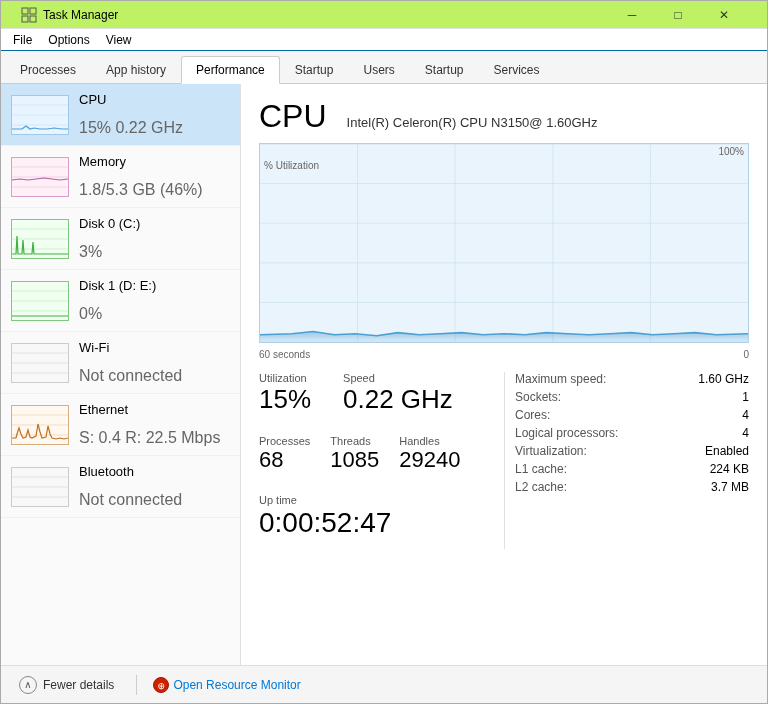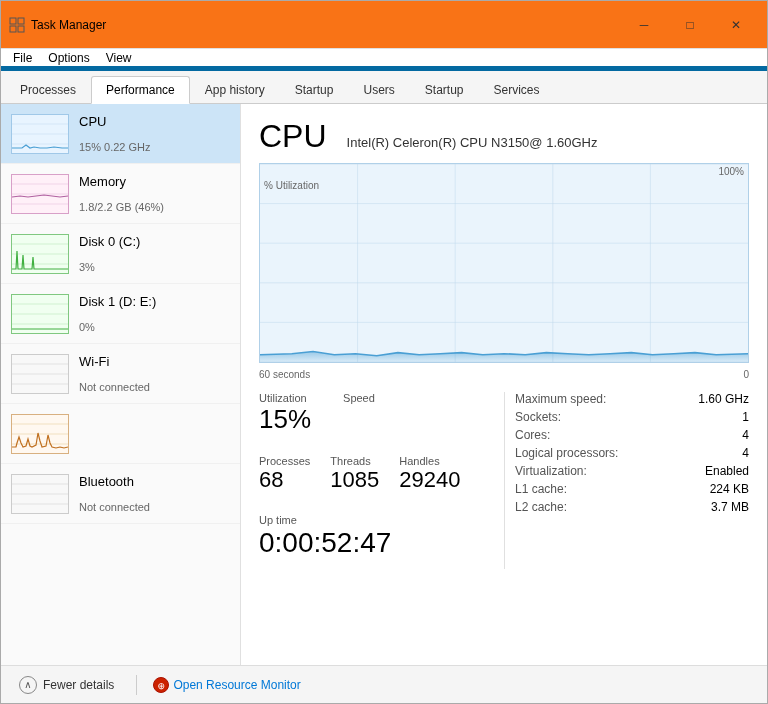--- a/index.html
+++ b/index.html
@@ -13,25 +13,25 @@
     }
     .window {
       width: 768px;
       height: 704px;
       background: #fff;
       border: 1px solid #aaa;
       display: flex;
       flex-direction: column;
     }
     .title-bar {
-      background: #f97316;
-      height: 48px;
-      display: flex;
-      align-items: center;
-      padding: 0 8px;
+      background: #bef264;
+      height: 28px;
+      display: flex;
+      align-items: center;
+      padding: 0 20px;
       border-bottom: 1px solid #e0e0e0;
       user-select: none;
     }
     .title-bar-icon {
       width: 16px;
       height: 16px;
       margin-right: 6px;
       display: flex;
       align-items: center;
       justify-content: center;
@@ -55,21 +55,21 @@
       display: flex;
       align-items: center;
       justify-content: center;
       color: #333;
     }
     .menu-bar {
       height: 22px;
       display: flex;
       align-items: center;
       padding: 0 4px;
-      border-bottom: 5px solid #0369a1;
+      border-bottom: 1px solid #0369a1;
     }
     .menu-item {
       padding: 2px 8px;
       font-size: 12px;
       cursor: pointer;
       border-radius: 2px;
     }
     .tabs-bar {
       display: flex;
       border-bottom: 1px solid #ccc;
@@ -128,21 +128,21 @@
       position: relative;
       overflow: hidden;
     }
     .sidebar-info { flex: 1; }
     .sidebar-label {
       font-size: 13px;
       font-weight: 400;
       color: #000;
     }
     .sidebar-sub {
-      font-size: 11px;
+      font-size: 16px;
       color: #666;
       margin-top: 12px;
     }
     
     .thumb-cpu {
       background: #e8f4ff;
       border-color: #a0c8e8;
     }
     
     .thumb-mem {
@@ -331,22 +331,22 @@
   </div>
 
   <div class="menu-bar">
     <span class="menu-item">File</span>
     <span class="menu-item">Options</span>
     <span class="menu-item">View</span>
   </div>
 
   <div class="tabs-bar">
     <div class="tab">Processes</div>
+    <div class="tab">App history</div>
     <div class="tab active">Performance</div>
-    <div class="tab">App history</div>
     <div class="tab">Startup</div>
     <div class="tab">Users</div>
     <div class="tab">Startup</div>
     <div class="tab">Services</div>
   </div>
 
   <div class="main-content">
 
     <div class="sidebar">
 
@@ -377,21 +377,21 @@
         <div class="sidebar-thumb thumb-mem">
           <svg width="56" height="38" viewBox="0 0 56 38" style="position:absolute;top:0;left:0;">
             <line x1="0" y1="9" x2="56" y2="9" stroke="#e0b8d8" stroke-width="0.5"></line>
             <line x1="0" y1="19" x2="56" y2="19" stroke="#e0b8d8" stroke-width="0.5"></line>
             <line x1="0" y1="29" x2="56" y2="29" stroke="#e0b8d8" stroke-width="0.5"></line>
             <polyline points="0,22 8,21 16,22 24,21 32,20 40,21 48,22 56,21" fill="none" stroke="#b060a0" stroke-width="1.2"></polyline>
           </svg>
         </div>
         <div class="sidebar-info">
           <div class="sidebar-label">Memory</div>
-          <div class="sidebar-sub">1.8/2.2 GB (46%)</div>
+          <div class="sidebar-sub">1.8/5.3 GB (46%)</div>
         </div>
       </div>
 
       <div class="sidebar-item">
         <div class="sidebar-thumb thumb-disk">
           <svg width="56" height="38" viewBox="0 0 56 38" style="position:absolute;top:0;left:0;">
             <line x1="0" y1="9" x2="56" y2="9" stroke="#b0e0b0" stroke-width="0.5"></line>
             <line x1="0" y1="19" x2="56" y2="19" stroke="#b0e0b0" stroke-width="0.5"></line>
             <line x1="0" y1="29" x2="56" y2="29" stroke="#b0e0b0" stroke-width="0.5"></line>
 
@@ -434,20 +434,24 @@
       </div>
 
       <div class="sidebar-item">
         <div class="sidebar-thumb thumb-eth">
           <svg width="56" height="38" viewBox="0 0 56 38" style="position:absolute;top:0;left:0;">
             <line x1="0" y1="9" x2="56" y2="9" stroke="#e0c890" stroke-width="0.5"></line>
             <line x1="0" y1="19" x2="56" y2="19" stroke="#e0c890" stroke-width="0.5"></line>
             <line x1="0" y1="29" x2="56" y2="29" stroke="#e0c890" stroke-width="0.5"></line>
             <polyline points="0,32 4,32 5,28 7,22 9,28 11,32 14,31 16,24 18,31 20,32 24,30 26,18 28,26 30,32 34,31 36,20 38,28 40,32 44,33 48,32 52,33 56,32" fill="none" stroke="#c07020" stroke-width="1.2"></polyline>
           </svg>
+        </div>
+        <div class="sidebar-info">
+          <div class="sidebar-label">Ethernet</div>
+          <div class="sidebar-sub">S: 0.4  R: 22.5 Mbps</div>
         </div>
       </div>
 
       <div class="sidebar-item">
         <div class="sidebar-thumb thumb-bt">
           <svg width="56" height="38" viewBox="0 0 56 38" style="position:absolute;top:0;left:0;">
             <line x1="0" y1="9" x2="56" y2="9" stroke="#ccc" stroke-width="0.5"></line>
             <line x1="0" y1="19" x2="56" y2="19" stroke="#ccc" stroke-width="0.5"></line>
             <line x1="0" y1="29" x2="56" y2="29" stroke="#ccc" stroke-width="0.5"></line>
           </svg>
@@ -503,20 +507,21 @@
       <div class="stats-grid">
         <div class="stats-left">
 
           <div style="display:flex; gap:32px; margin-bottom:10px;">
             <div class="stat-row">
               <div class="stat-label">Utilization</div>
               <div class="stat-value">15%</div>
             </div>
             <div class="stat-row">
               <div class="stat-label">Speed</div>
+              <div class="stat-value">0.22 GHz</div>
             </div>
           </div>
 
           <div style="display:flex; gap:20px; margin-bottom:10px;">
             <div class="stat-row">
               <div class="stat-label">Processes</div>
               <div class="stat-value-small">68</div>
             </div>
             <div class="stat-row">
               <div class="stat-label">Threads</div>

